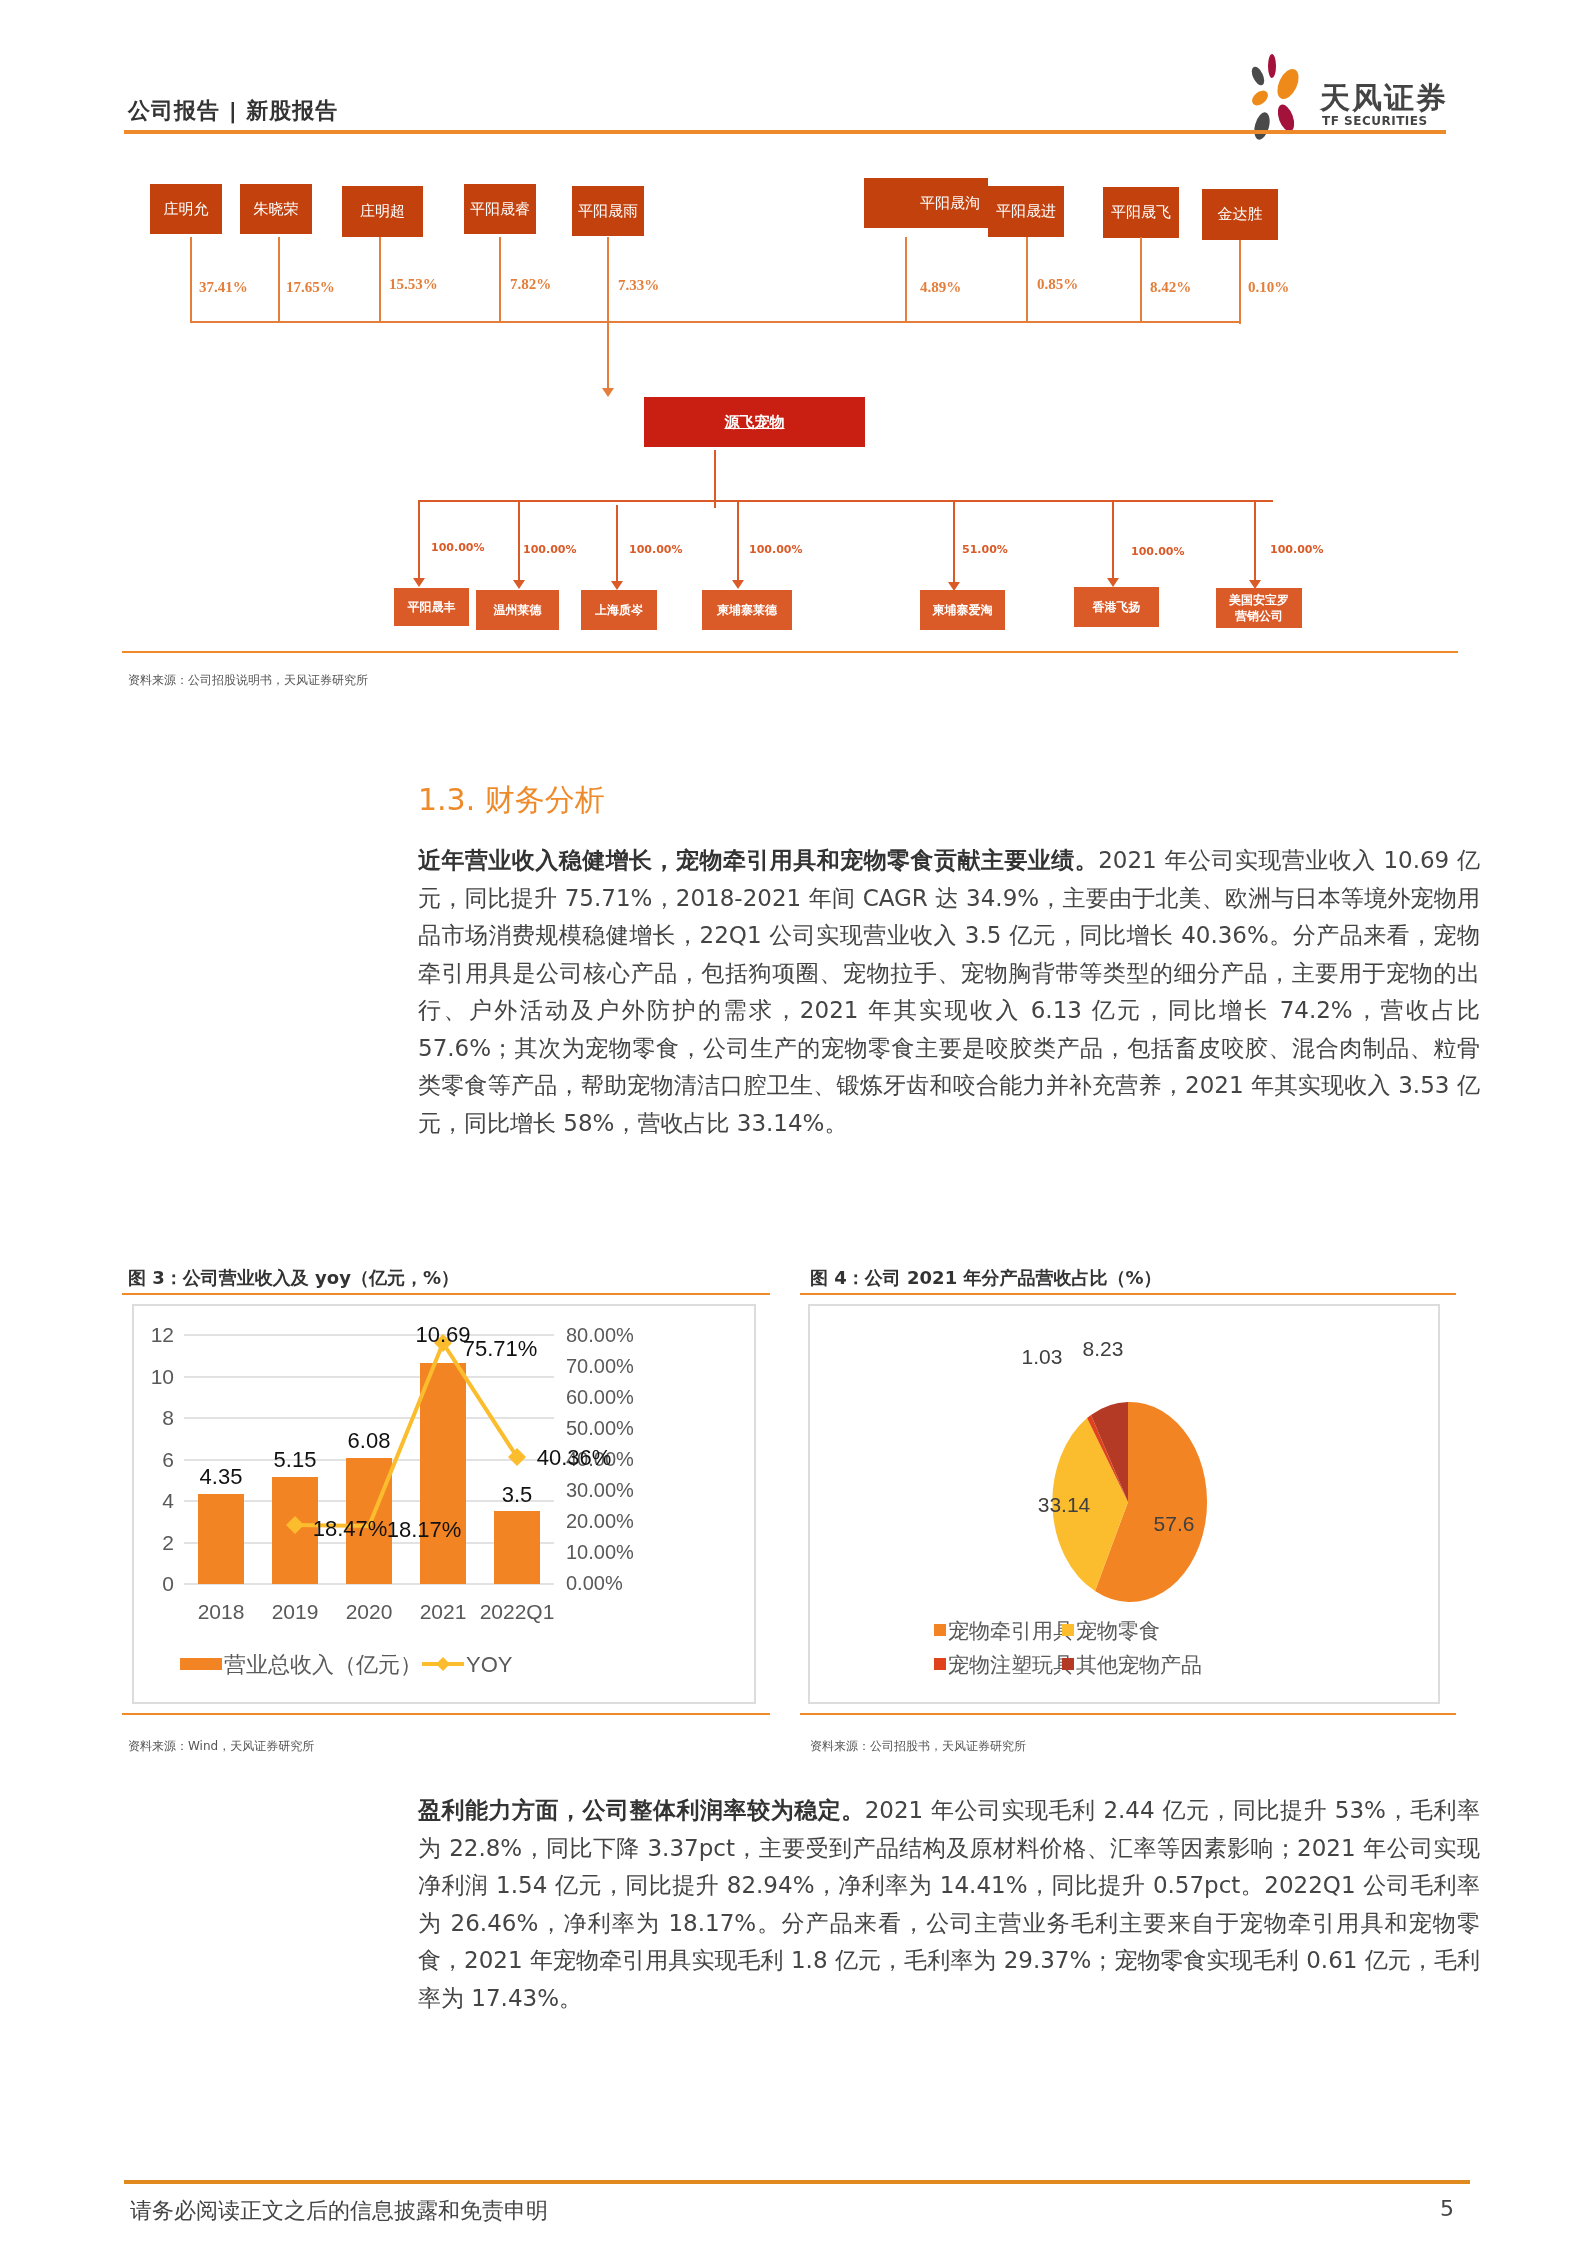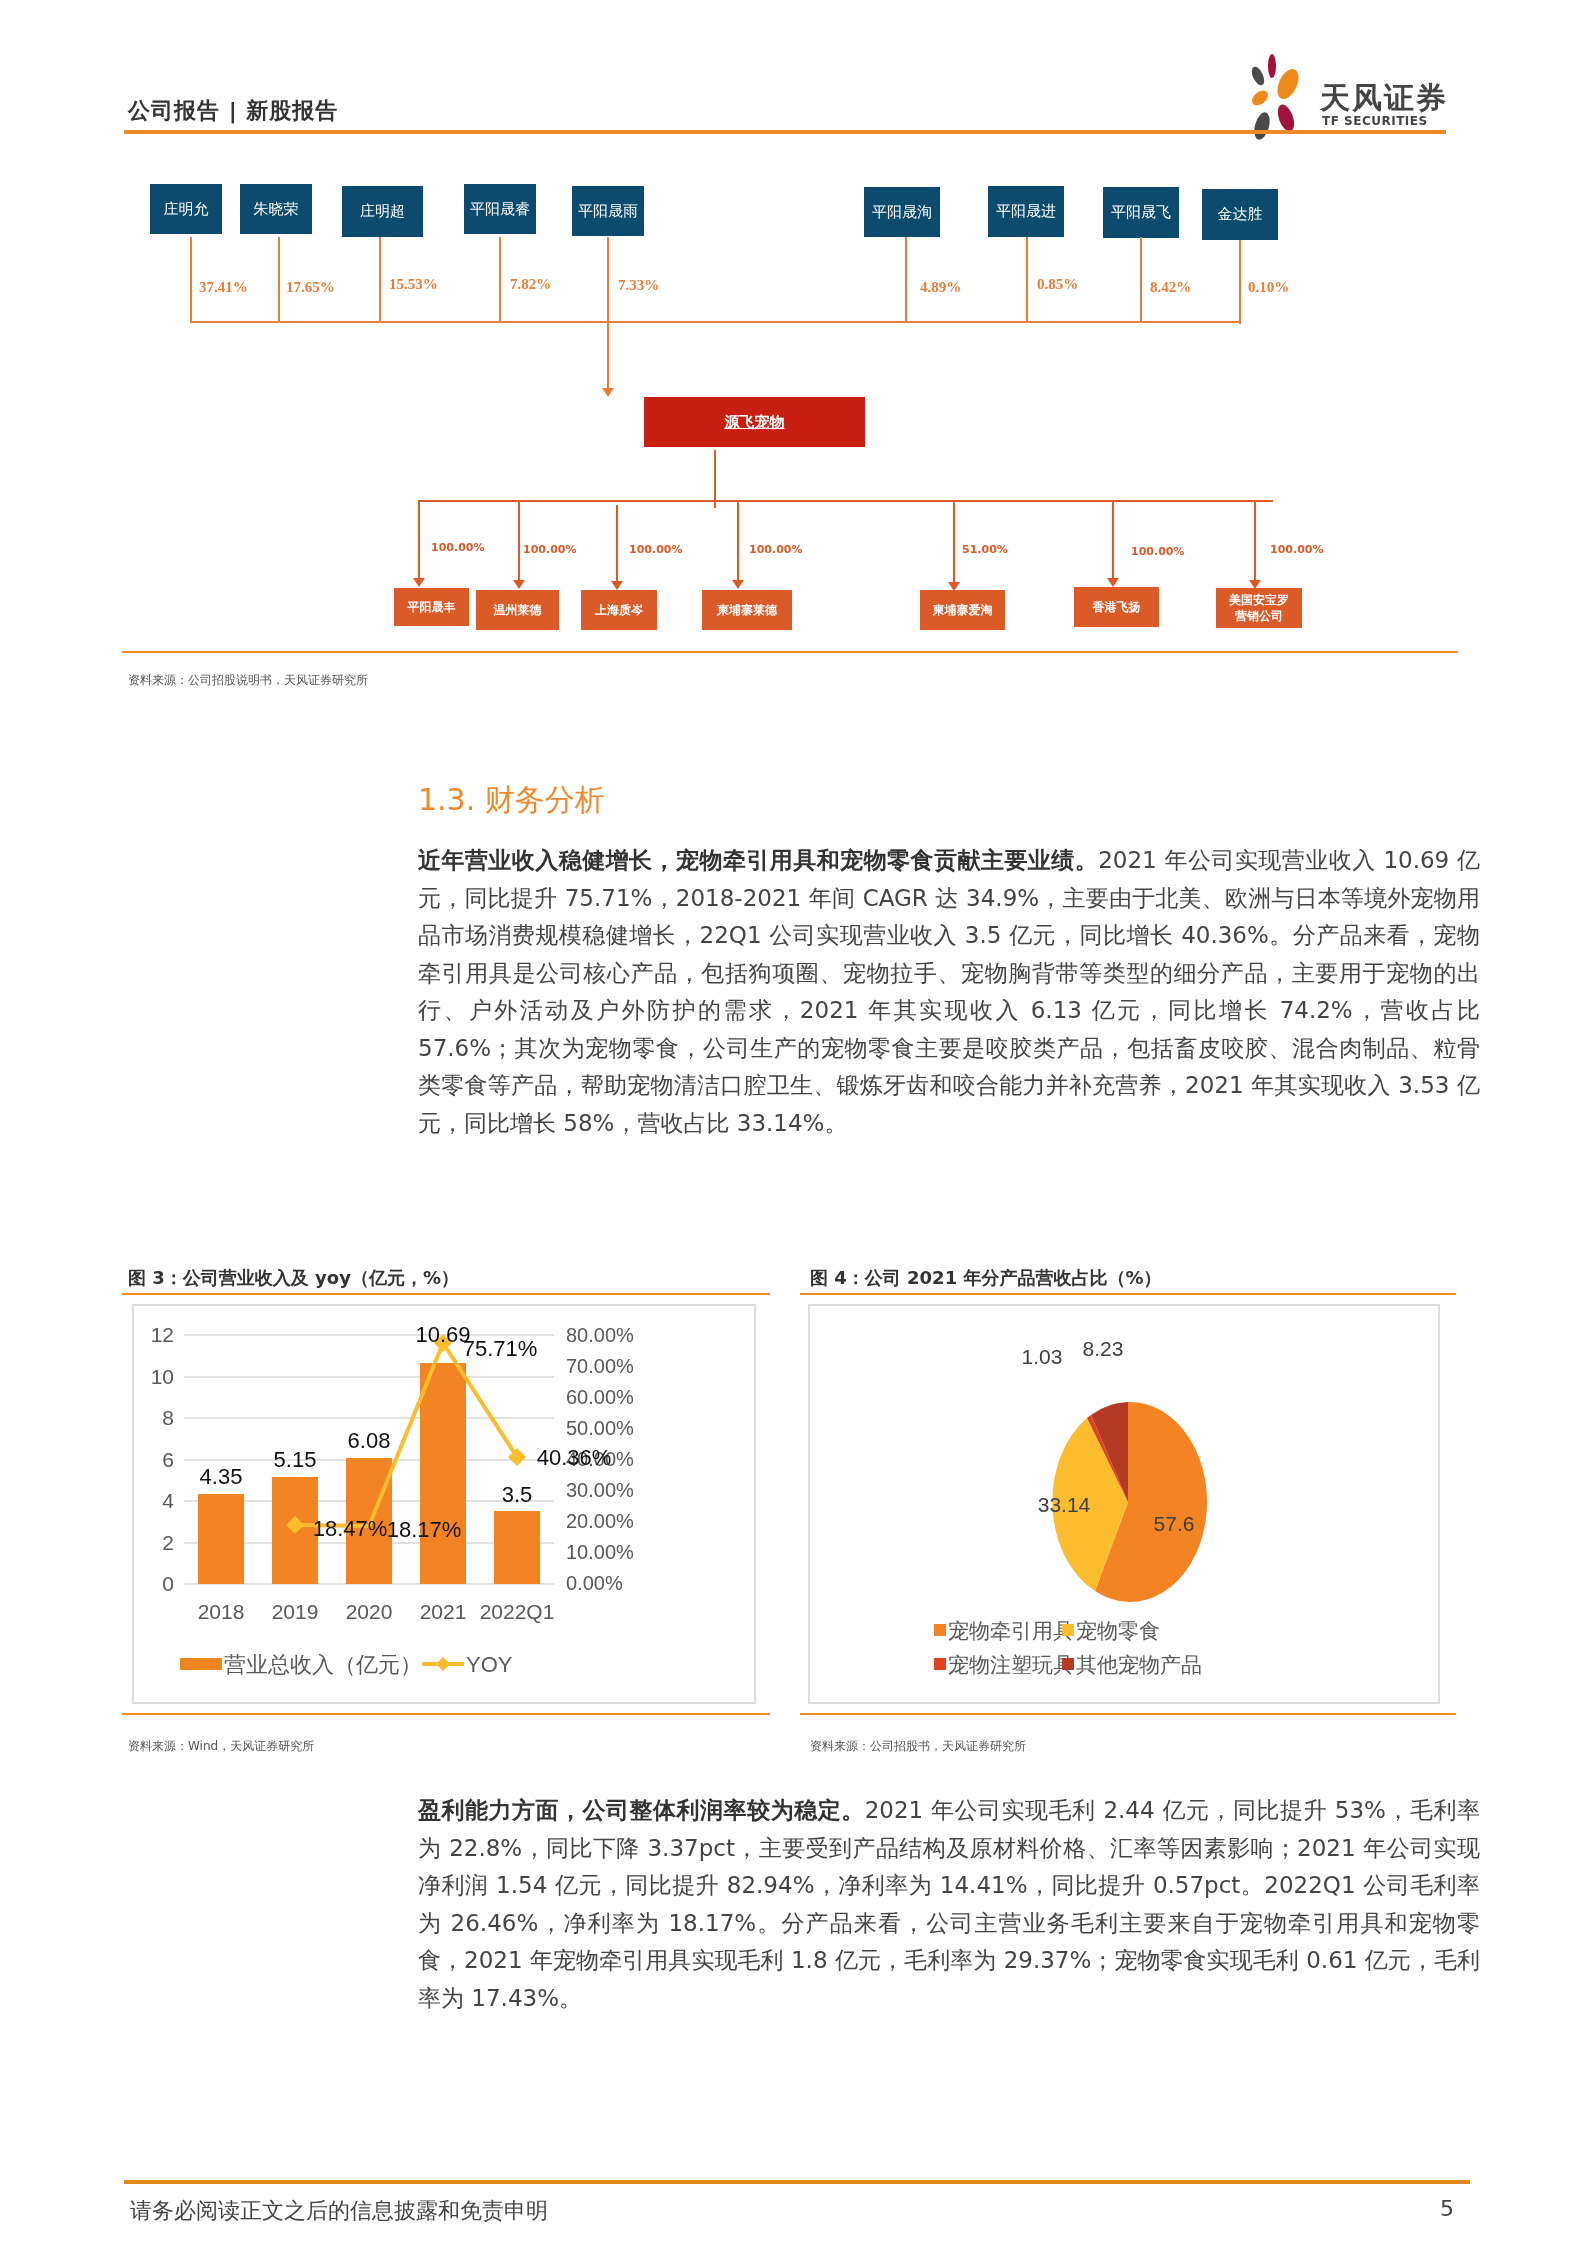--- a/index.html
+++ b/index.html
@@ -5,21 +5,21 @@
   html,body{margin:0;padding:0;background:#fff;}
   body{width:1587px;height:2245px;position:relative;overflow:hidden;font-family:"DejaVu Sans","Liberation Sans",sans-serif;color:#3a3a3a;}
   .abs{position:absolute;}
   
   .hdr-title{left:128px;top:96px;font-size:22px;font-weight:bold;color:#333;letter-spacing:1px;}
   .hdr-line{left:124px;top:130px;width:1322px;height:4px;background:#ee8a2a;}
   .logo-text{left:1320px;top:78px;font-size:30px;color:#444;font-weight:bold;letter-spacing:2px;}
   .logo-sub{left:1322px;top:114px;font-size:12px;color:#444;font-weight:bold;letter-spacing:0.5px;}
   .logo-icon{left:1250px;top:52px;width:70px;height:90px;}
   
-  .sh-box{background:#0c4a6e;color:#fff;font-size:15px;font-family:"DejaVu Serif","Liberation Serif",serif;display:flex;align-items:center;justify-content:center;}
+  .sh-box{background:#c2410c;color:#fff;font-size:15px;font-family:"DejaVu Serif","Liberation Serif",serif;display:flex;align-items:center;justify-content:center;}
   .sh-pct{color:#e47e3a;font-size:15px;font-weight:bold;font-family:"Liberation Serif","DejaVu Serif",serif;}
   .main-box{background:#c81f12;color:#fff;font-size:15px;font-weight:bold;display:flex;align-items:center;justify-content:center;}
   .sub-box{background:#da5a28;color:#fff;font-size:12px;font-weight:bold;display:flex;align-items:center;justify-content:center;text-align:center;line-height:16px;}
   .sub-pct{color:#da5a28;font-size:11px;font-weight:bold;}
   .ln{background:#e47e3a;}
   .ln2{background:#da5a28;}
   .rule{background:#ee8a2a;height:2px;}
   .source{font-size:12px;color:#555;margin-top:8px;}
   
   .sec-title{left:418px;top:780px;font-size:30px;color:#ee8a2a;}
@@ -60,21 +60,21 @@
     </div>
   <div class="abs sh-box" style="left:342px;top:186px;width:81px;height:51px;">
       <span>庄明超</span>
     </div>
   <div class="abs sh-box" style="left:464px;top:184px;width:72px;height:50px;">
       <span>平阳晟睿</span>
     </div>
   <div class="abs sh-box" style="left:572px;top:186px;width:72px;height:50px;">
       <span>平阳晟雨</span>
     </div>
-  <div class="abs sh-box" style="left:864px;top:187px;width:76px;height:50px;">
+  <div class="abs sh-box" style="left:864px;top:178px;width:76px;height:50px;padding-left:48px;">
       <span>平阳晟洵</span>
     </div>
   <div class="abs sh-box" style="left:988px;top:186px;width:76px;height:51px;">
       <span>平阳晟进</span>
     </div>
   <div class="abs sh-box" style="left:1103px;top:187px;width:76px;height:51px;">
       <span>平阳晟飞</span>
     </div>
   <div class="abs sh-box" style="left:1202px;top:189px;width:76px;height:51px;">
       <span>金达胜</span>

